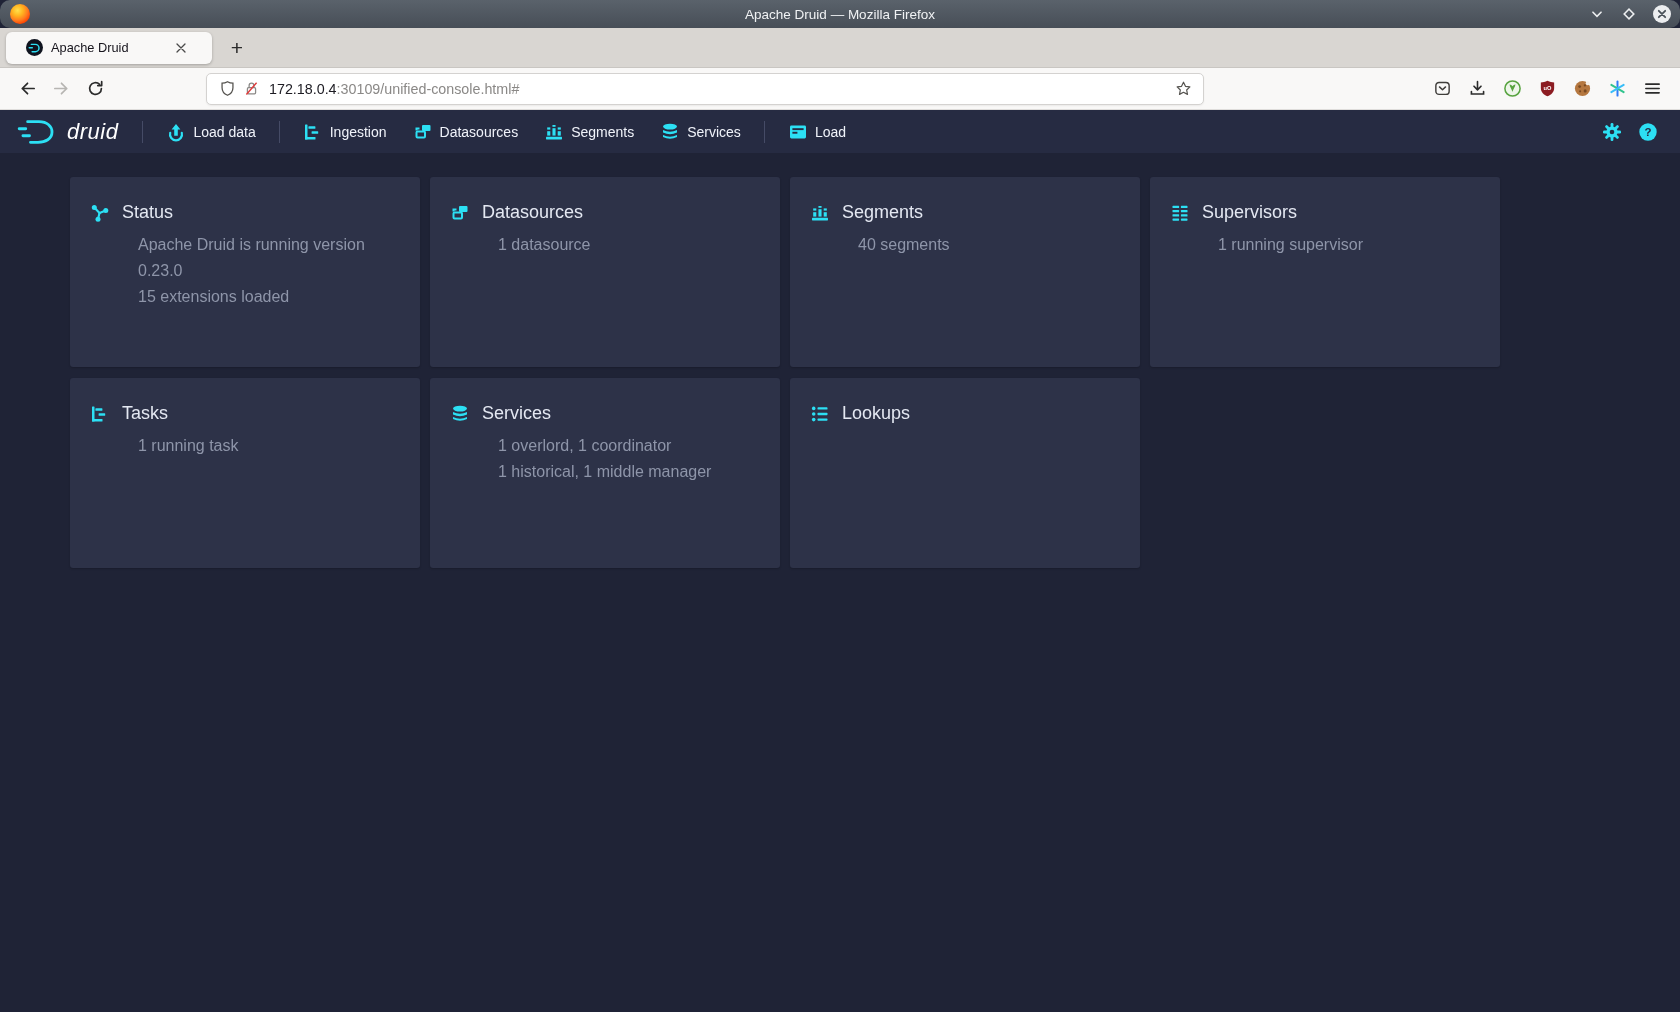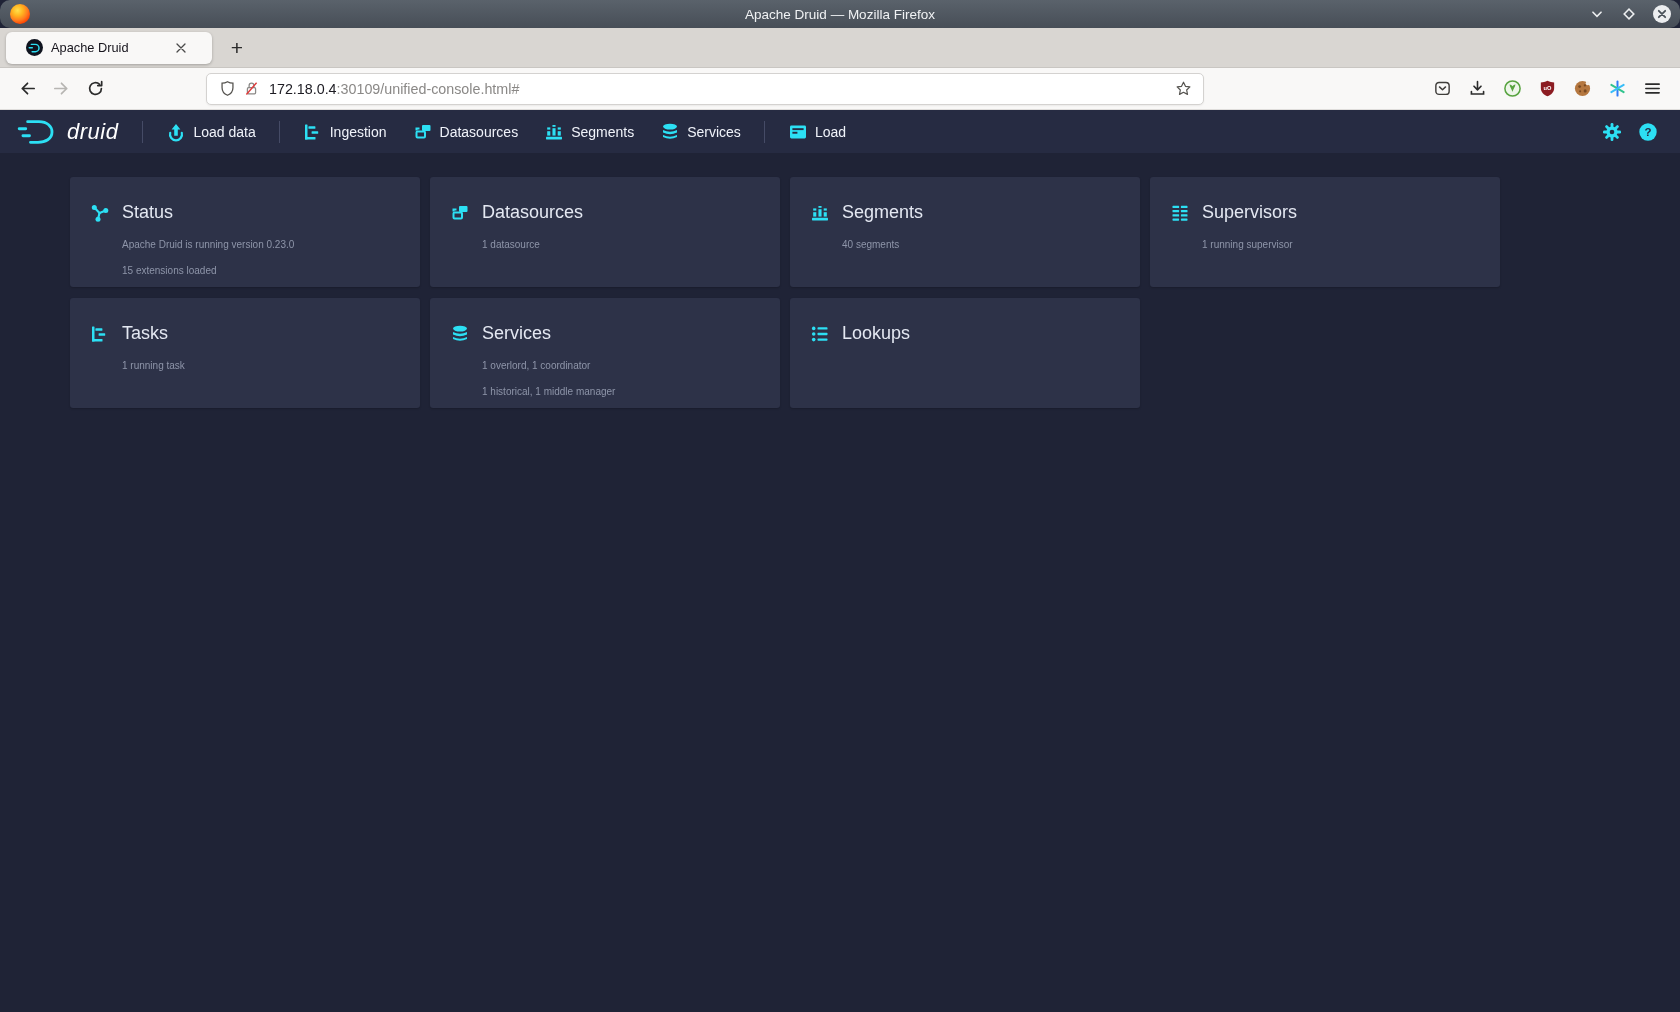--- a/index.html
+++ b/index.html
@@ -48,25 +48,25 @@
   .nav-divider{width:1px;height:22px;background:#454b66;margin:0 10px;flex:0 0 auto;}
   .nav-group{display:flex;align-items:center;height:100%;}
   .nav-item{display:flex;align-items:center;gap:7px;height:100%;padding:0 13px;color:#f0f3fa;font-size:14px;cursor:pointer;}
   .nav-item .ic{color:var(--accent);display:flex;}
   .appnav-right{margin-left:auto;display:flex;align-items:center;gap:16px;padding-right:6px;}
   .appnav-right .ic-btn{color:var(--accent);cursor:pointer;display:flex;}
 
   
   .content{height:859px;overflow:hidden;}
   .cards{display:grid;grid-template-columns:repeat(4,350px);gap:11px 10px;padding:24px 0 0 70px;}
-  .card{width:350px;height:110px;background:var(--card-bg);border-radius:3px;padding:25px 20px 0 20px;cursor:pointer;box-shadow:0 1px 2px rgba(0,0,0,.2);}
+  .card{width:350px;height:190px;background:var(--card-bg);border-radius:3px;padding:25px 20px 0 20px;cursor:pointer;box-shadow:0 1px 2px rgba(0,0,0,.2);}
   .card-head{display:flex;align-items:center;gap:12px;margin-bottom:9px;}
   .card-head .ic{color:var(--accent);display:flex;flex:0 0 20px;}
   .card-title{font-size:18px;font-weight:500;color:var(--title-text);}
-  .card-line{font-size:10px;color:var(--muted);margin-left:32px;line-height:26px;}
+  .card-line{font-size:16px;color:var(--muted);margin-left:48px;line-height:26px;}
   svg{display:block;}
 </style>
 </head>
 <body>
 
 <div class="titlebar">
   <div class="ff-logo"></div>
   <div class="win-title">Apache Druid — Mozilla Firefox</div>
   <div class="win-controls">
     <span>

